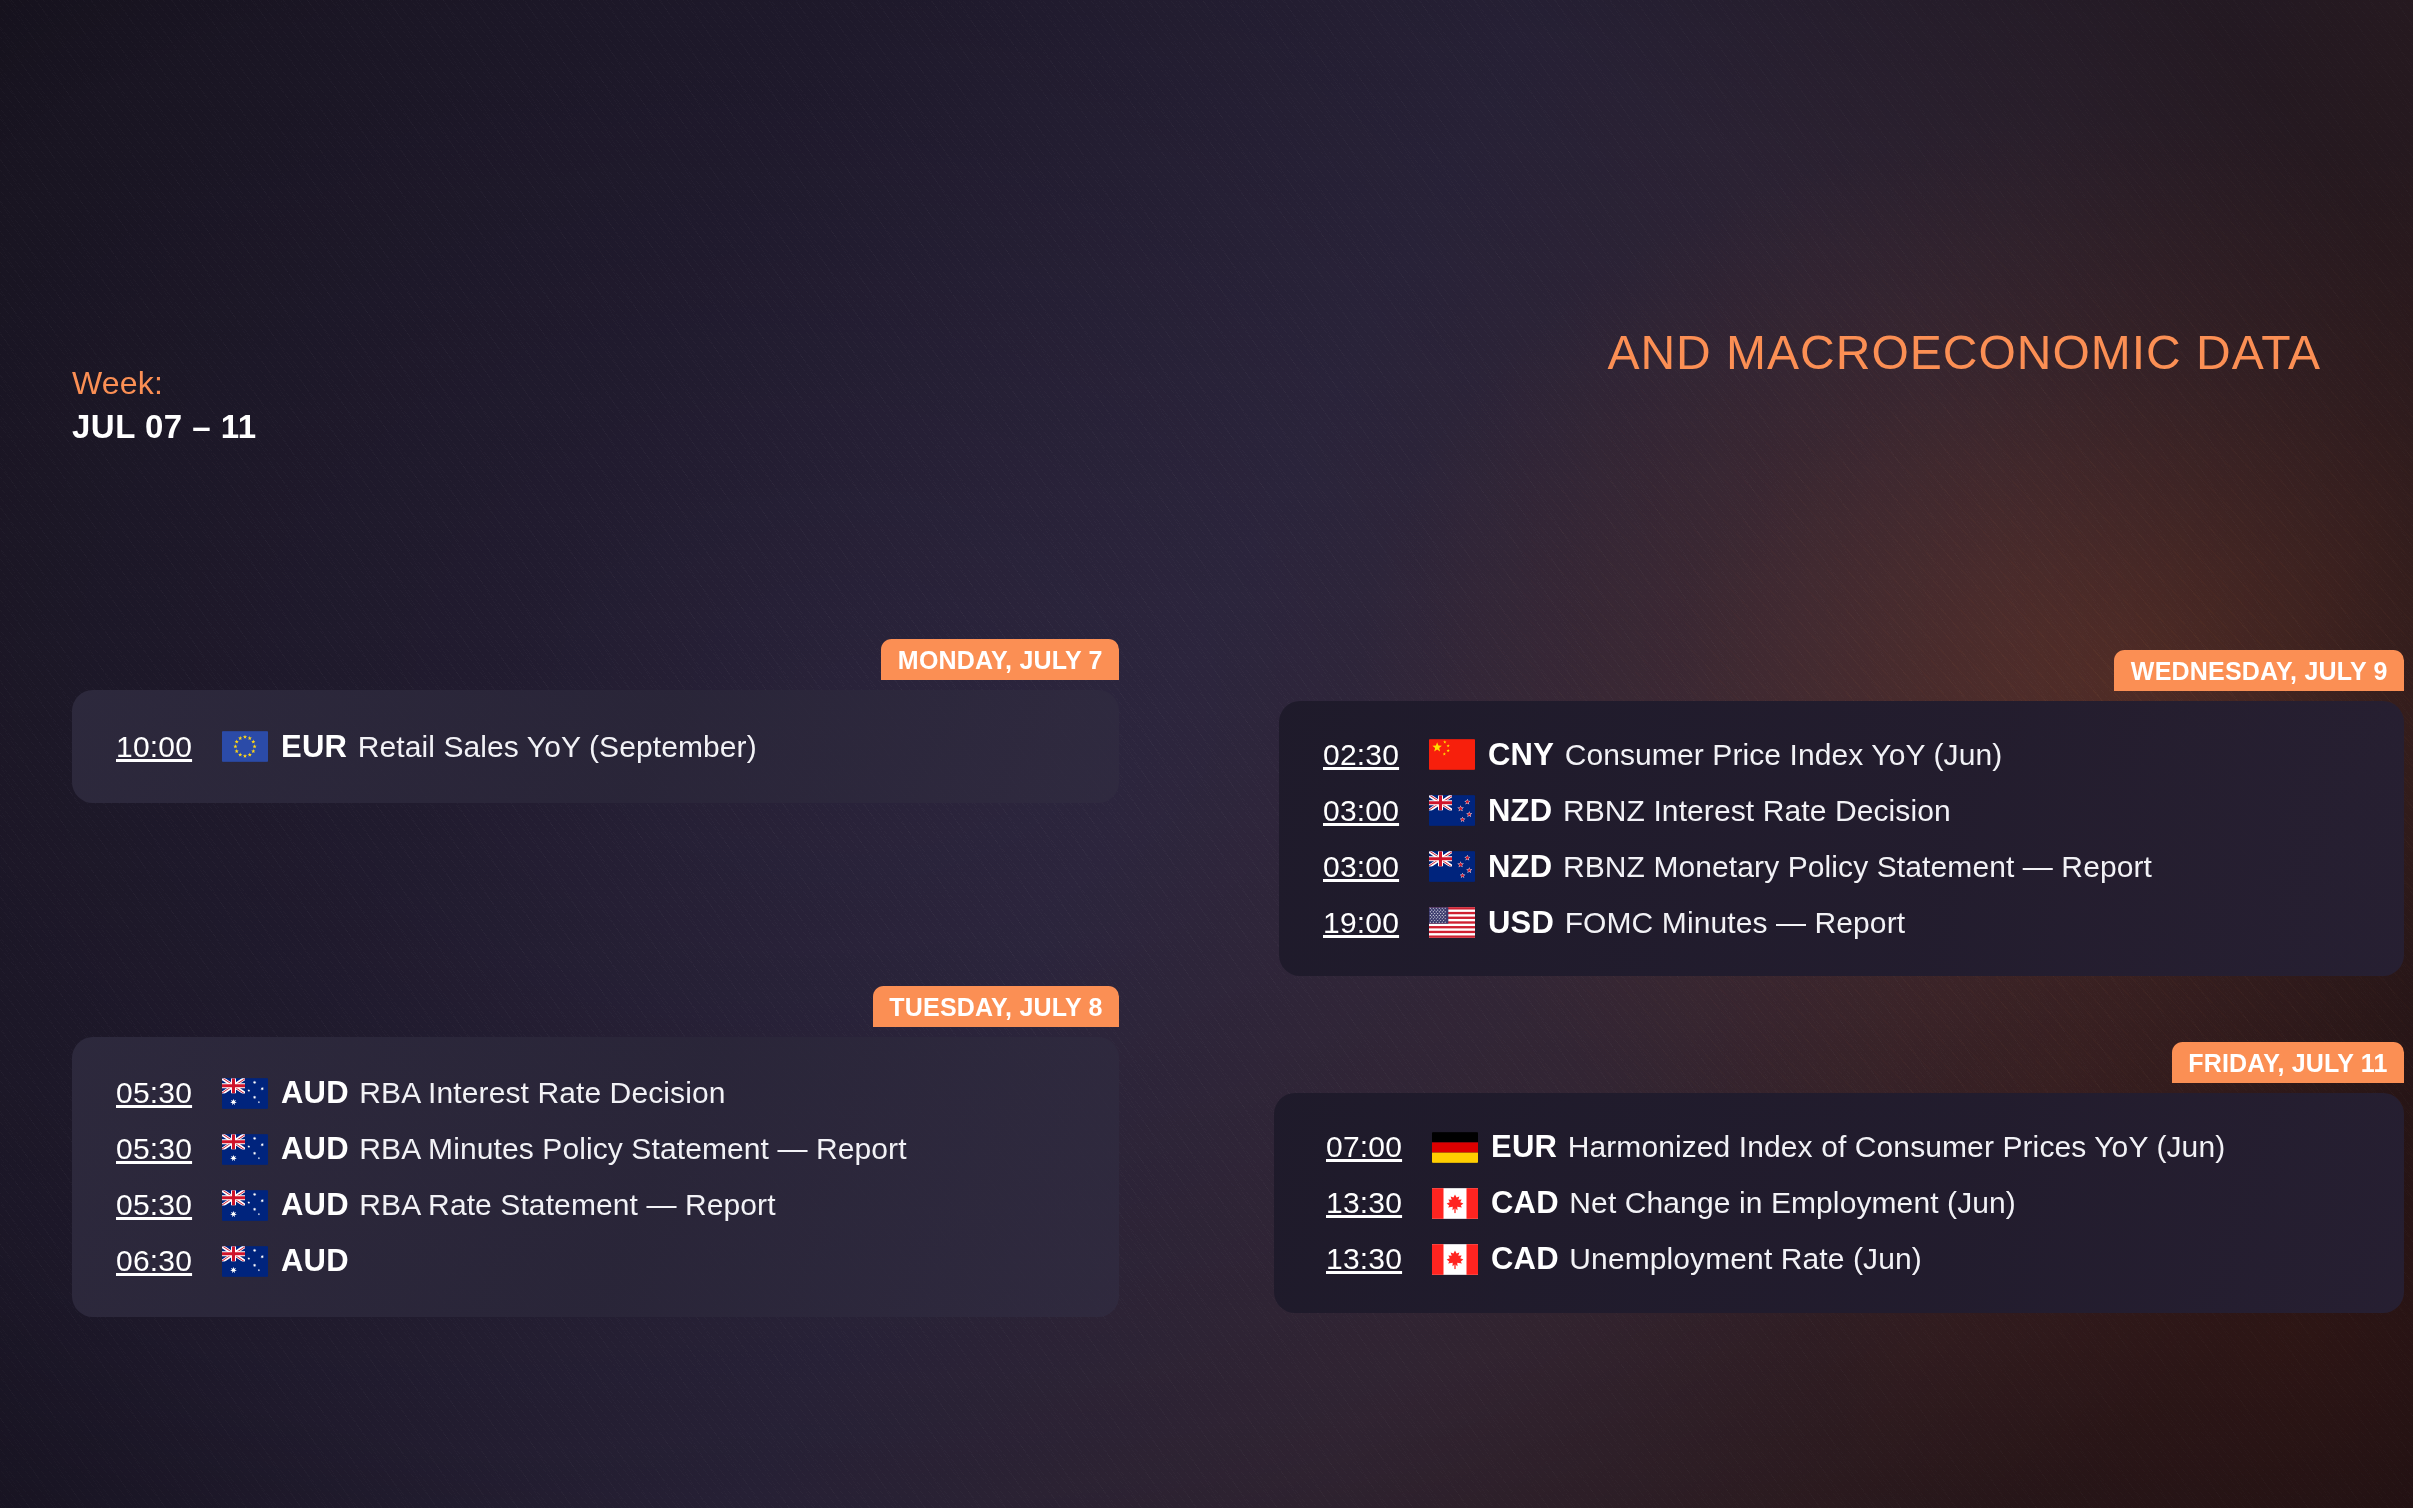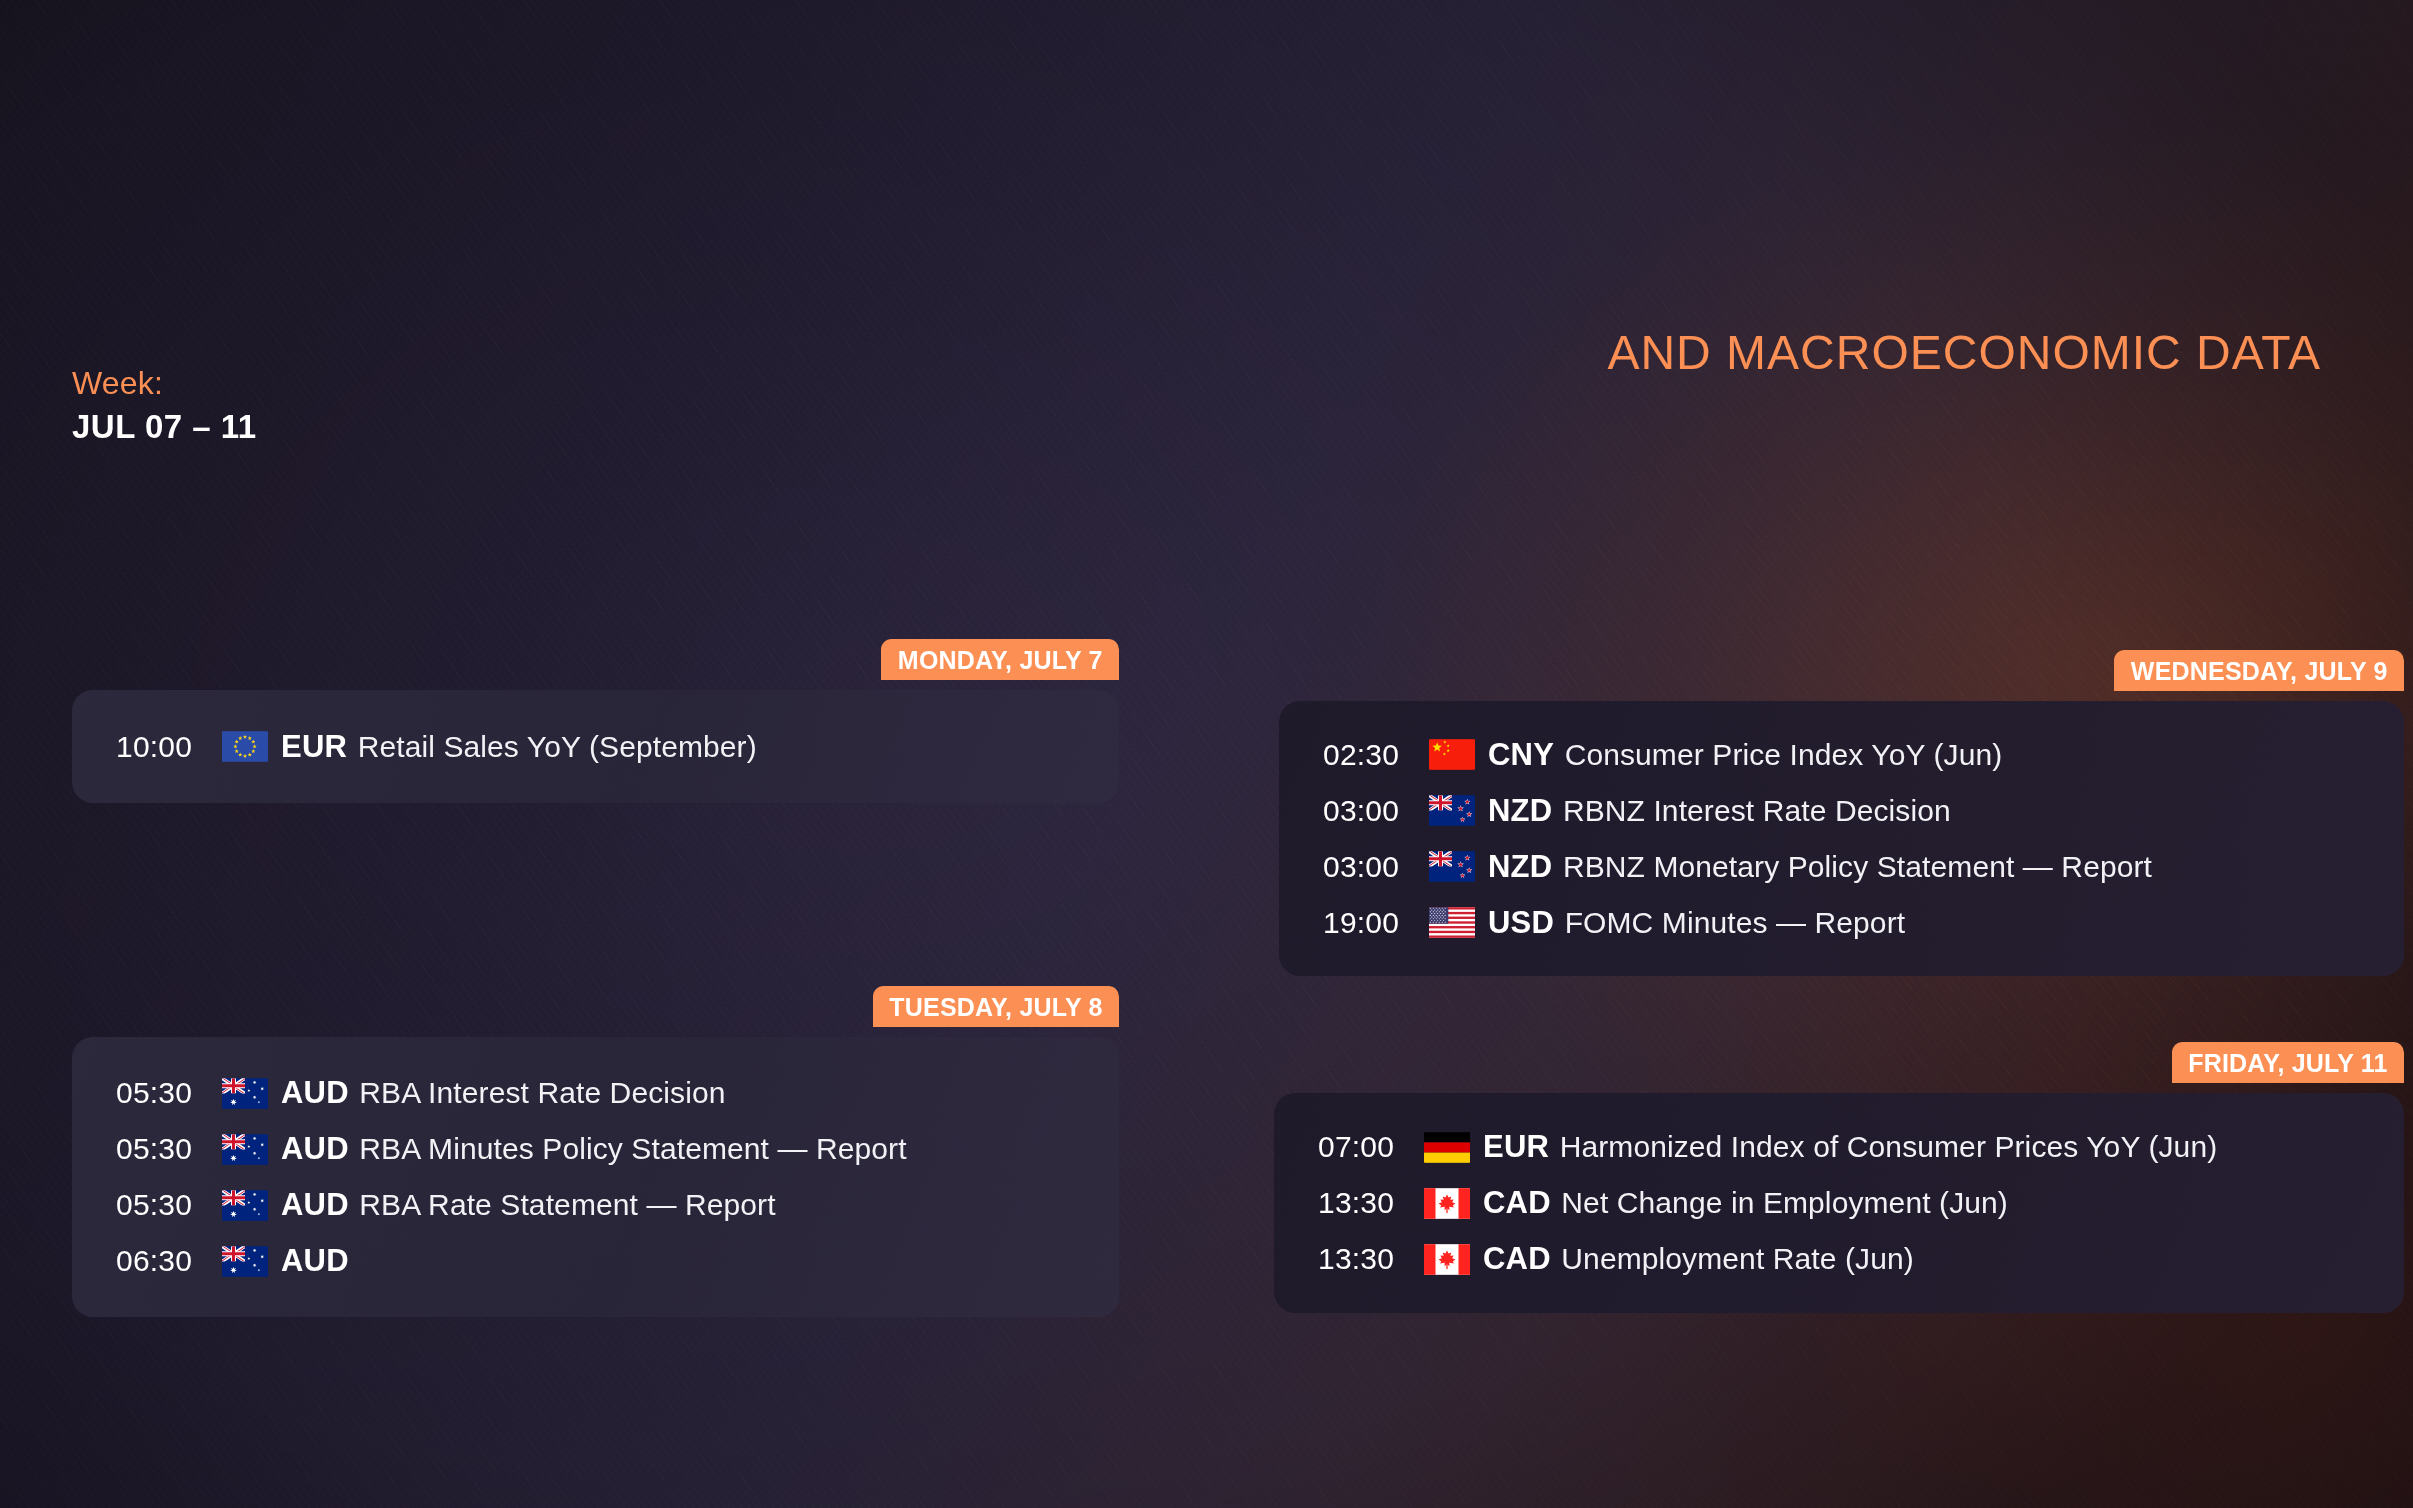--- a/index.html
+++ b/index.html
@@ -101,20 +101,21 @@
   .event-row {
     display:flex; align-items:center;
     padding:0 0 0 44px;
     height:56px;
     white-space:nowrap;
   }
   .event-time {
     width:93px; flex:0 0 93px;
     font-size:30px; color:#ffffff; font-weight:400;
     letter-spacing:0.2px;
+    text-decoration:underline;
   }
   .flag-slot {
     width:72px; flex:0 0 72px;
     display:flex; align-items:center; justify-content:center;
   }
   .flag { width:46px; height:31px; display:block; border-radius:1px; }
   .event-ccy {
     font-size:31px; font-weight:bold; color:#ffffff;
     margin-right:10.6px; letter-spacing:0.2px;
   }
@@ -498,21 +499,21 @@
                 <path d="M33.80,29.65L34.23,30.81L35.46,30.86L34.50,31.63L34.83,32.82L33.80,32.14L32.77,32.82L33.10,31.63L32.14,30.86L33.37,30.81Z" fill="#fff"></path>
               </svg>
             </div>
             <span class="event-ccy">USD</span>
             <span class="event-name">FOMC Minutes — Report</span>
           </div>
         </div>
       </div>
       <div class="day-card" style="left: 1274px; top: 1042px; width: 1130px; height: 271px;">
         <div class="day-tab">FRIDAY, JULY 11</div>
-        <div class="day-body dark" style="top: 51px; height: 220px;">
+        <div class="day-body dark" style="top: 51px; height: 220px; padding-left: 8px;">
           <div class="event-row">
             <div class="event-time">07:00</div>
             <div class="flag-slot">
               <svg class="flag" viewBox="0 0 96 64" xmlns="http://www.w3.org/2000/svg">
                 <rect width="96" height="21.333333333333332" y="0" fill="#000"></rect>
       <rect width="96" height="21.333333333333332" y="21.333333333333332" fill="#dd0000"></rect>
       <rect width="96" height="21.333333333333332" y="42.666666666666664" fill="#ffce00"></rect>
               </svg>
             </div>
             <span class="event-ccy">EUR</span>

